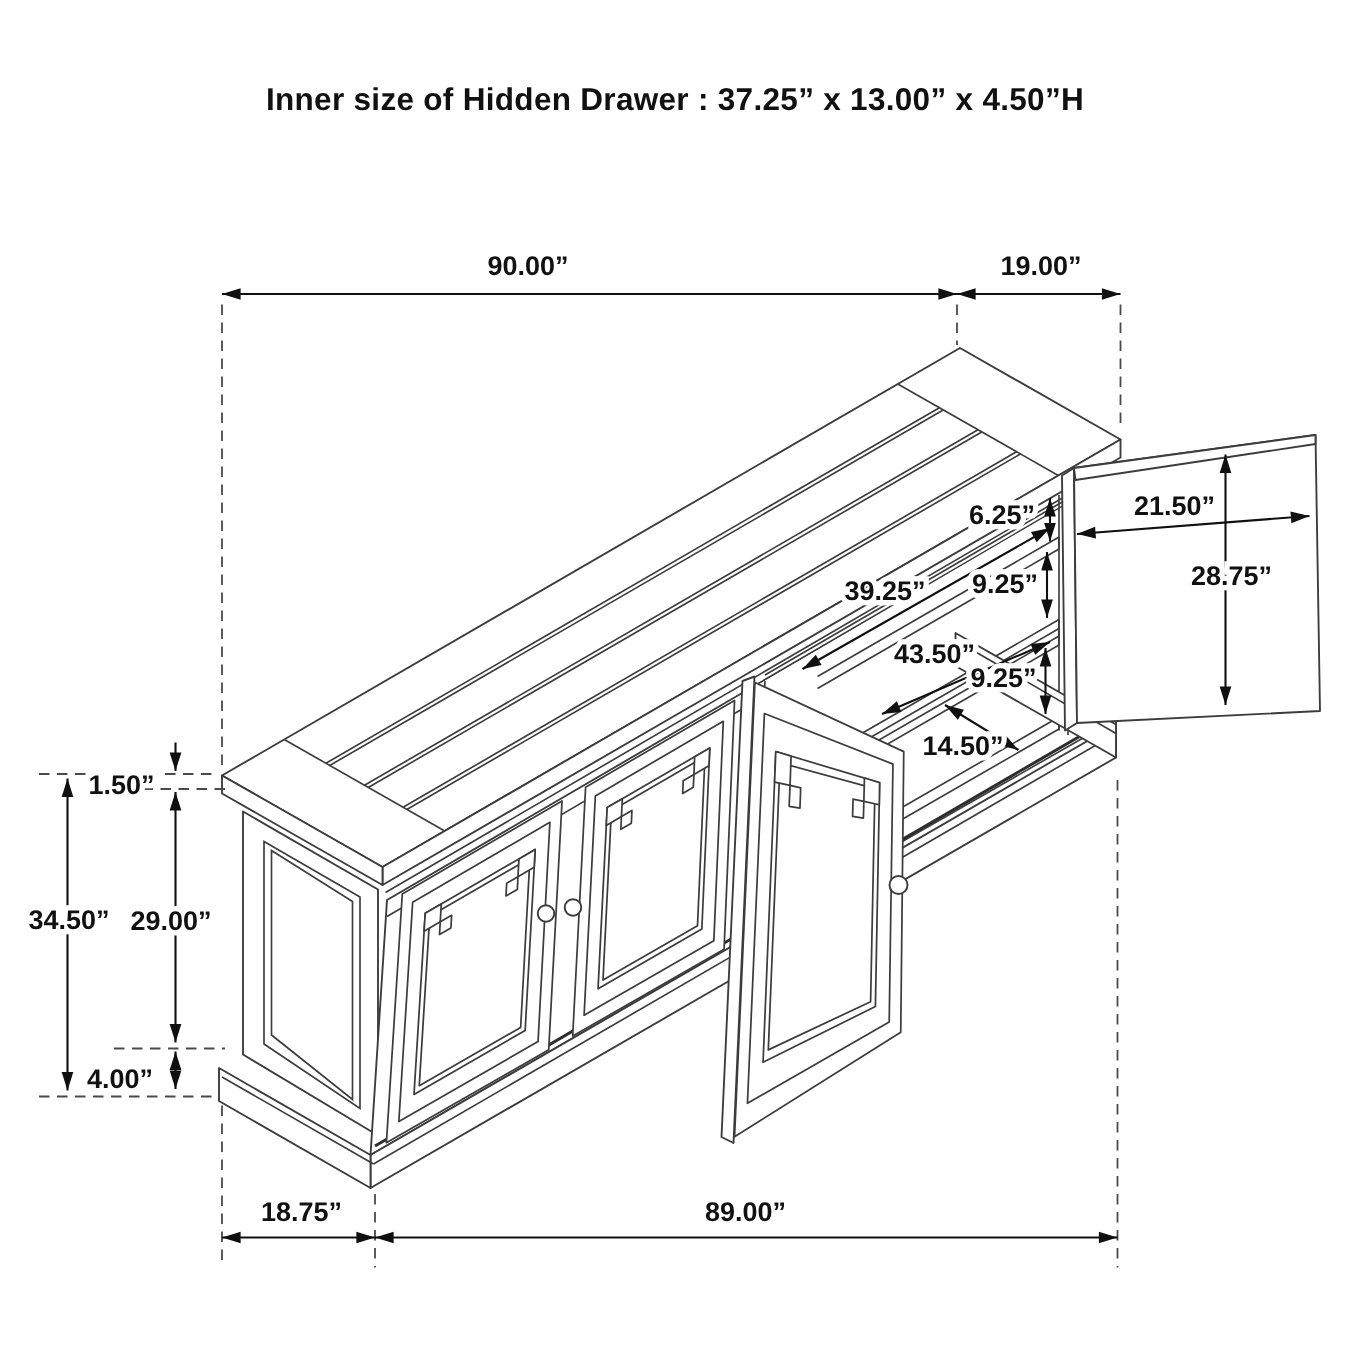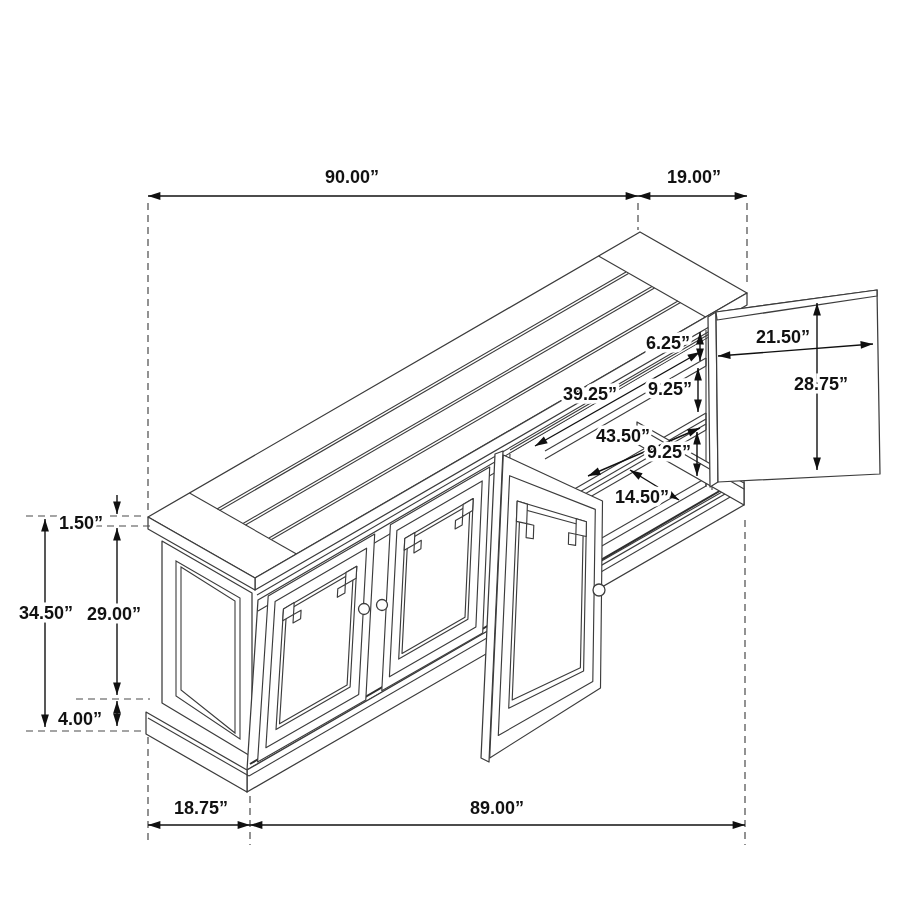--- a/index.html
+++ b/index.html
@@ -14,20 +14,21 @@
   .dash{fill:none;stroke:#4a4a4a;stroke-width:1.2;stroke-dasharray:7 5;}
   .dim{fill:none;stroke:#101010;stroke-width:1.4;}
   .dim-text{font:bold 18px "Liberation Sans",sans-serif;fill:#111;stroke:#fff;
             stroke-width:7px;paint-order:stroke;text-anchor:middle;dominant-baseline:central;}
   .knob{fill:#fff;stroke:#3c3c3c;stroke-width:1.3;}
 </style>
 </head>
 <body>
 
 <div class="stage">
+  <div class="title">Inner size of Hidden Drawer : 37.25” x 13.00” x 4.50”H</div>
 
   <svg id="scene" width="900" height="900" viewBox="0 0 900 900">
     <defs>
       <marker id="ah" viewBox="0 0 14 9" refX="13.2" refY="4.5" markerWidth="14" markerHeight="9" markerUnits="userSpaceOnUse" orient="auto-start-reverse">
         <path d="M0.8,0.6 L13.2,4.5 L0.8,8.4 Z" fill="#101010"></path>
       </marker>
     </defs>
 
     <g>
 

